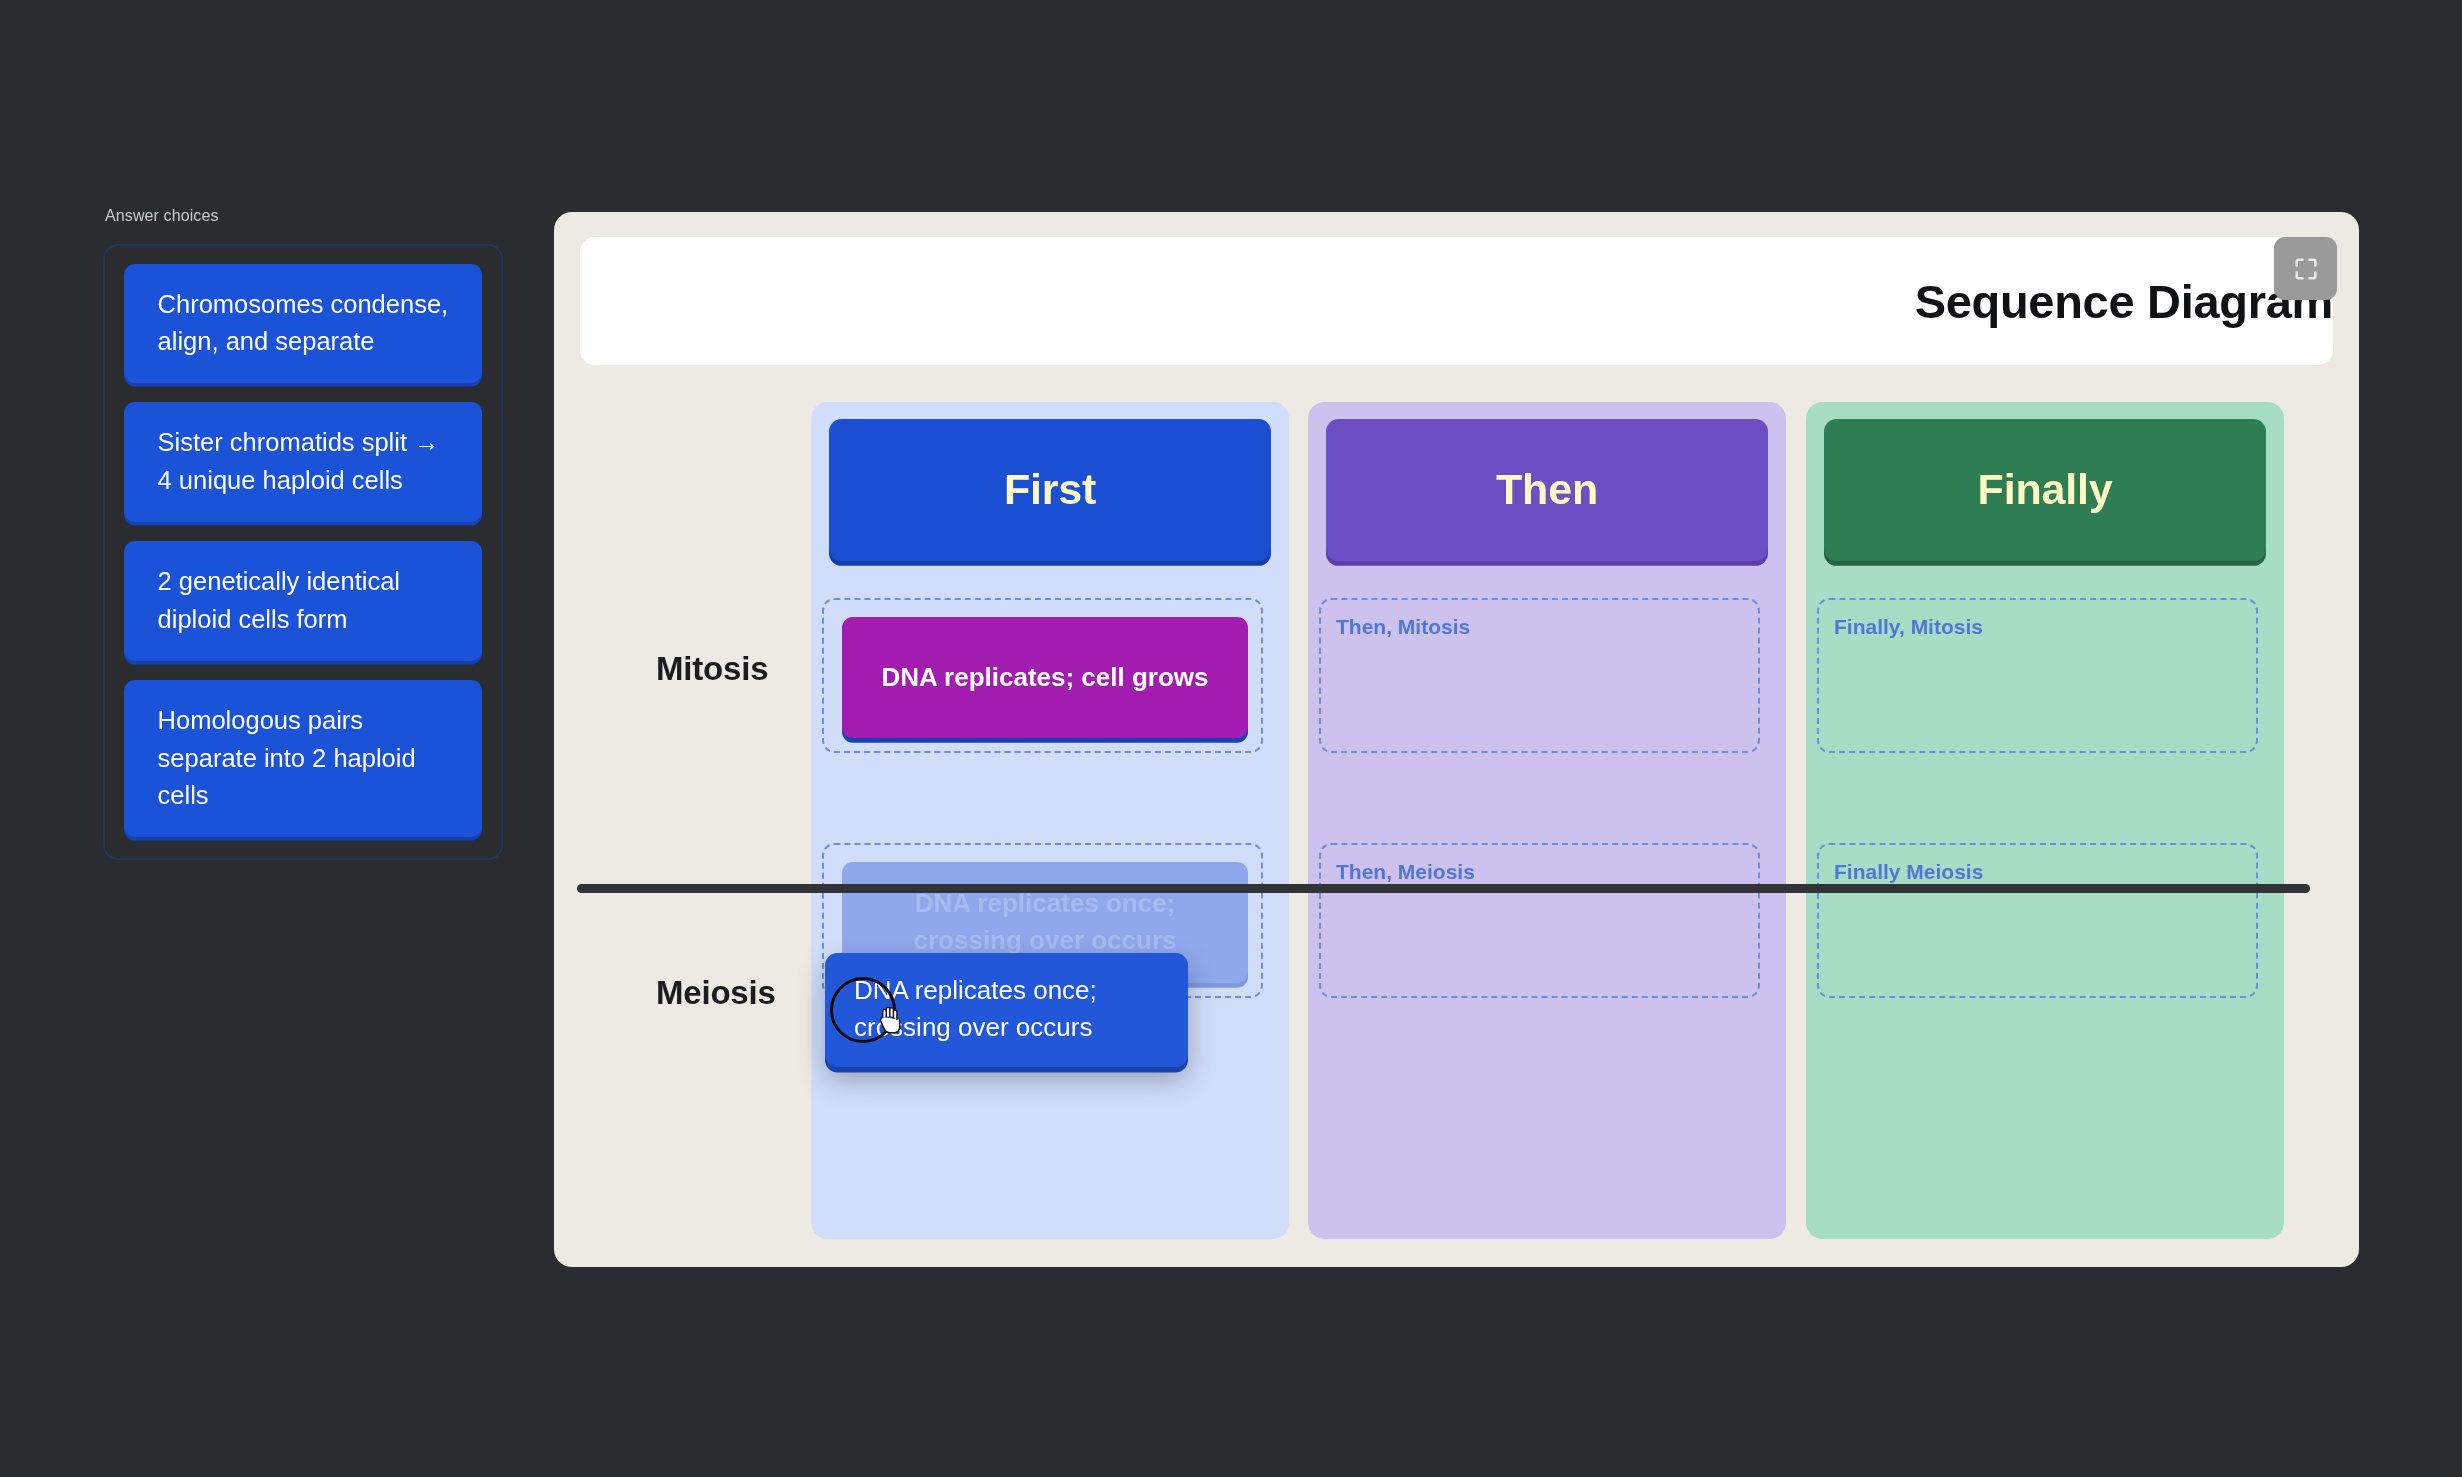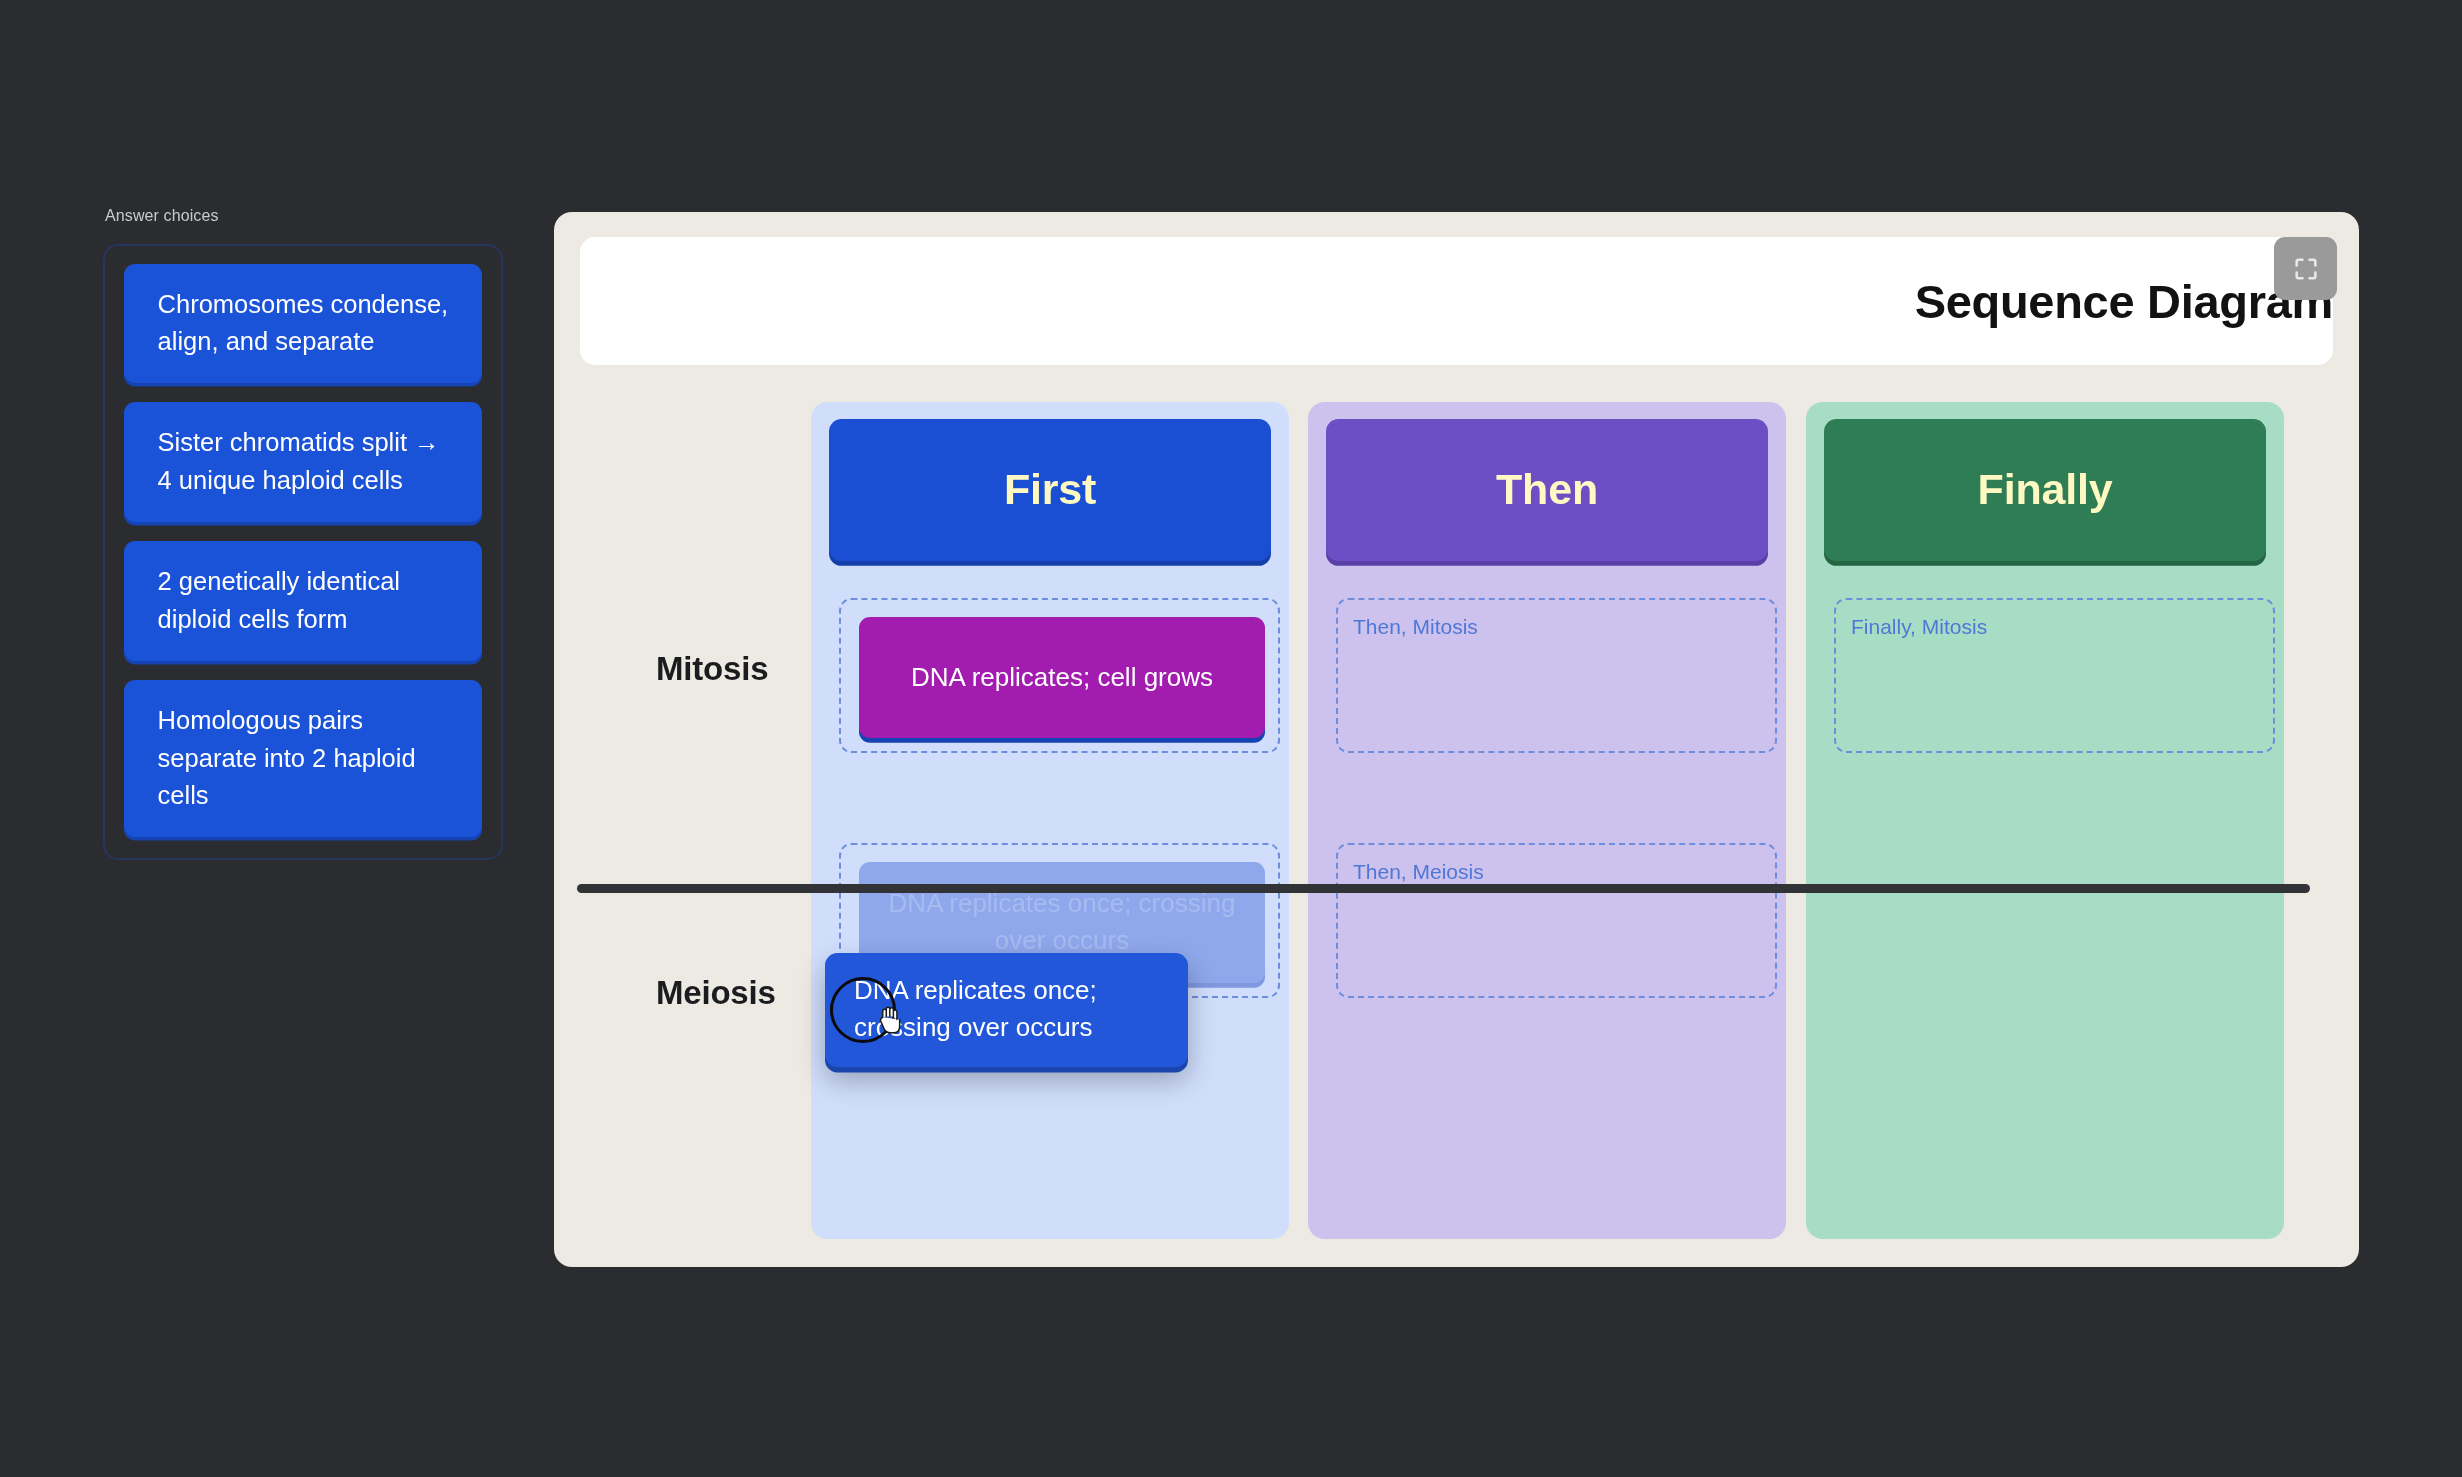--- a/index.html
+++ b/index.html
@@ -132,26 +132,27 @@
     font-weight: bold;
     color: #fef9c3;
     letter-spacing: -0.2px;
   }
   #header-first   { background: #1a4fd4; box-shadow: 0 4.8px 0 #153fa8; }
   #header-then    { background: #6c4fc4; box-shadow: 0 4.8px 0 #5a3fa8; }
   #header-finally { background: #2f7d54; box-shadow: 0 4.8px 0 #256544; }
 
   .dropzone {
     position: absolute;
-    left: 28px;
+    left: 11px;
     width: 441px;
     height: 155px;
     border: 2.8px dashed #6f8ddd;
     border-radius: 12.4px;
     padding: 14px 15px;
+    font-weight: bold;
   }
   .dropzone.mitosis { top: 196px; }
   .dropzone.meiosis { top: 441px; }
   .dropzone-hint {
     font-size: 21px;
     color: #4f77d6;
     line-height: 1.2;
   }
 
   .placed-card {
@@ -302,20 +303,23 @@
       </div>
     </div>
 
     <div class="column" id="column-finally">
       <div class="column-header" id="header-finally">Finally</div>
 
       <div class="dropzone mitosis">
         <div class="dropzone-hint">Finally, Mitosis</div>
       </div>
 
+      <div class="dropzone meiosis">
+        <div class="dropzone-hint">Finally Meiosis</div>
+      </div>
     </div>
 
   </div>
 </div>
 
 <div id="row-divider"></div>
 
 <div id="dragging-card">DNA replicates once; crossing over occurs</div>
 
 <div id="cursor-ring"></div>

